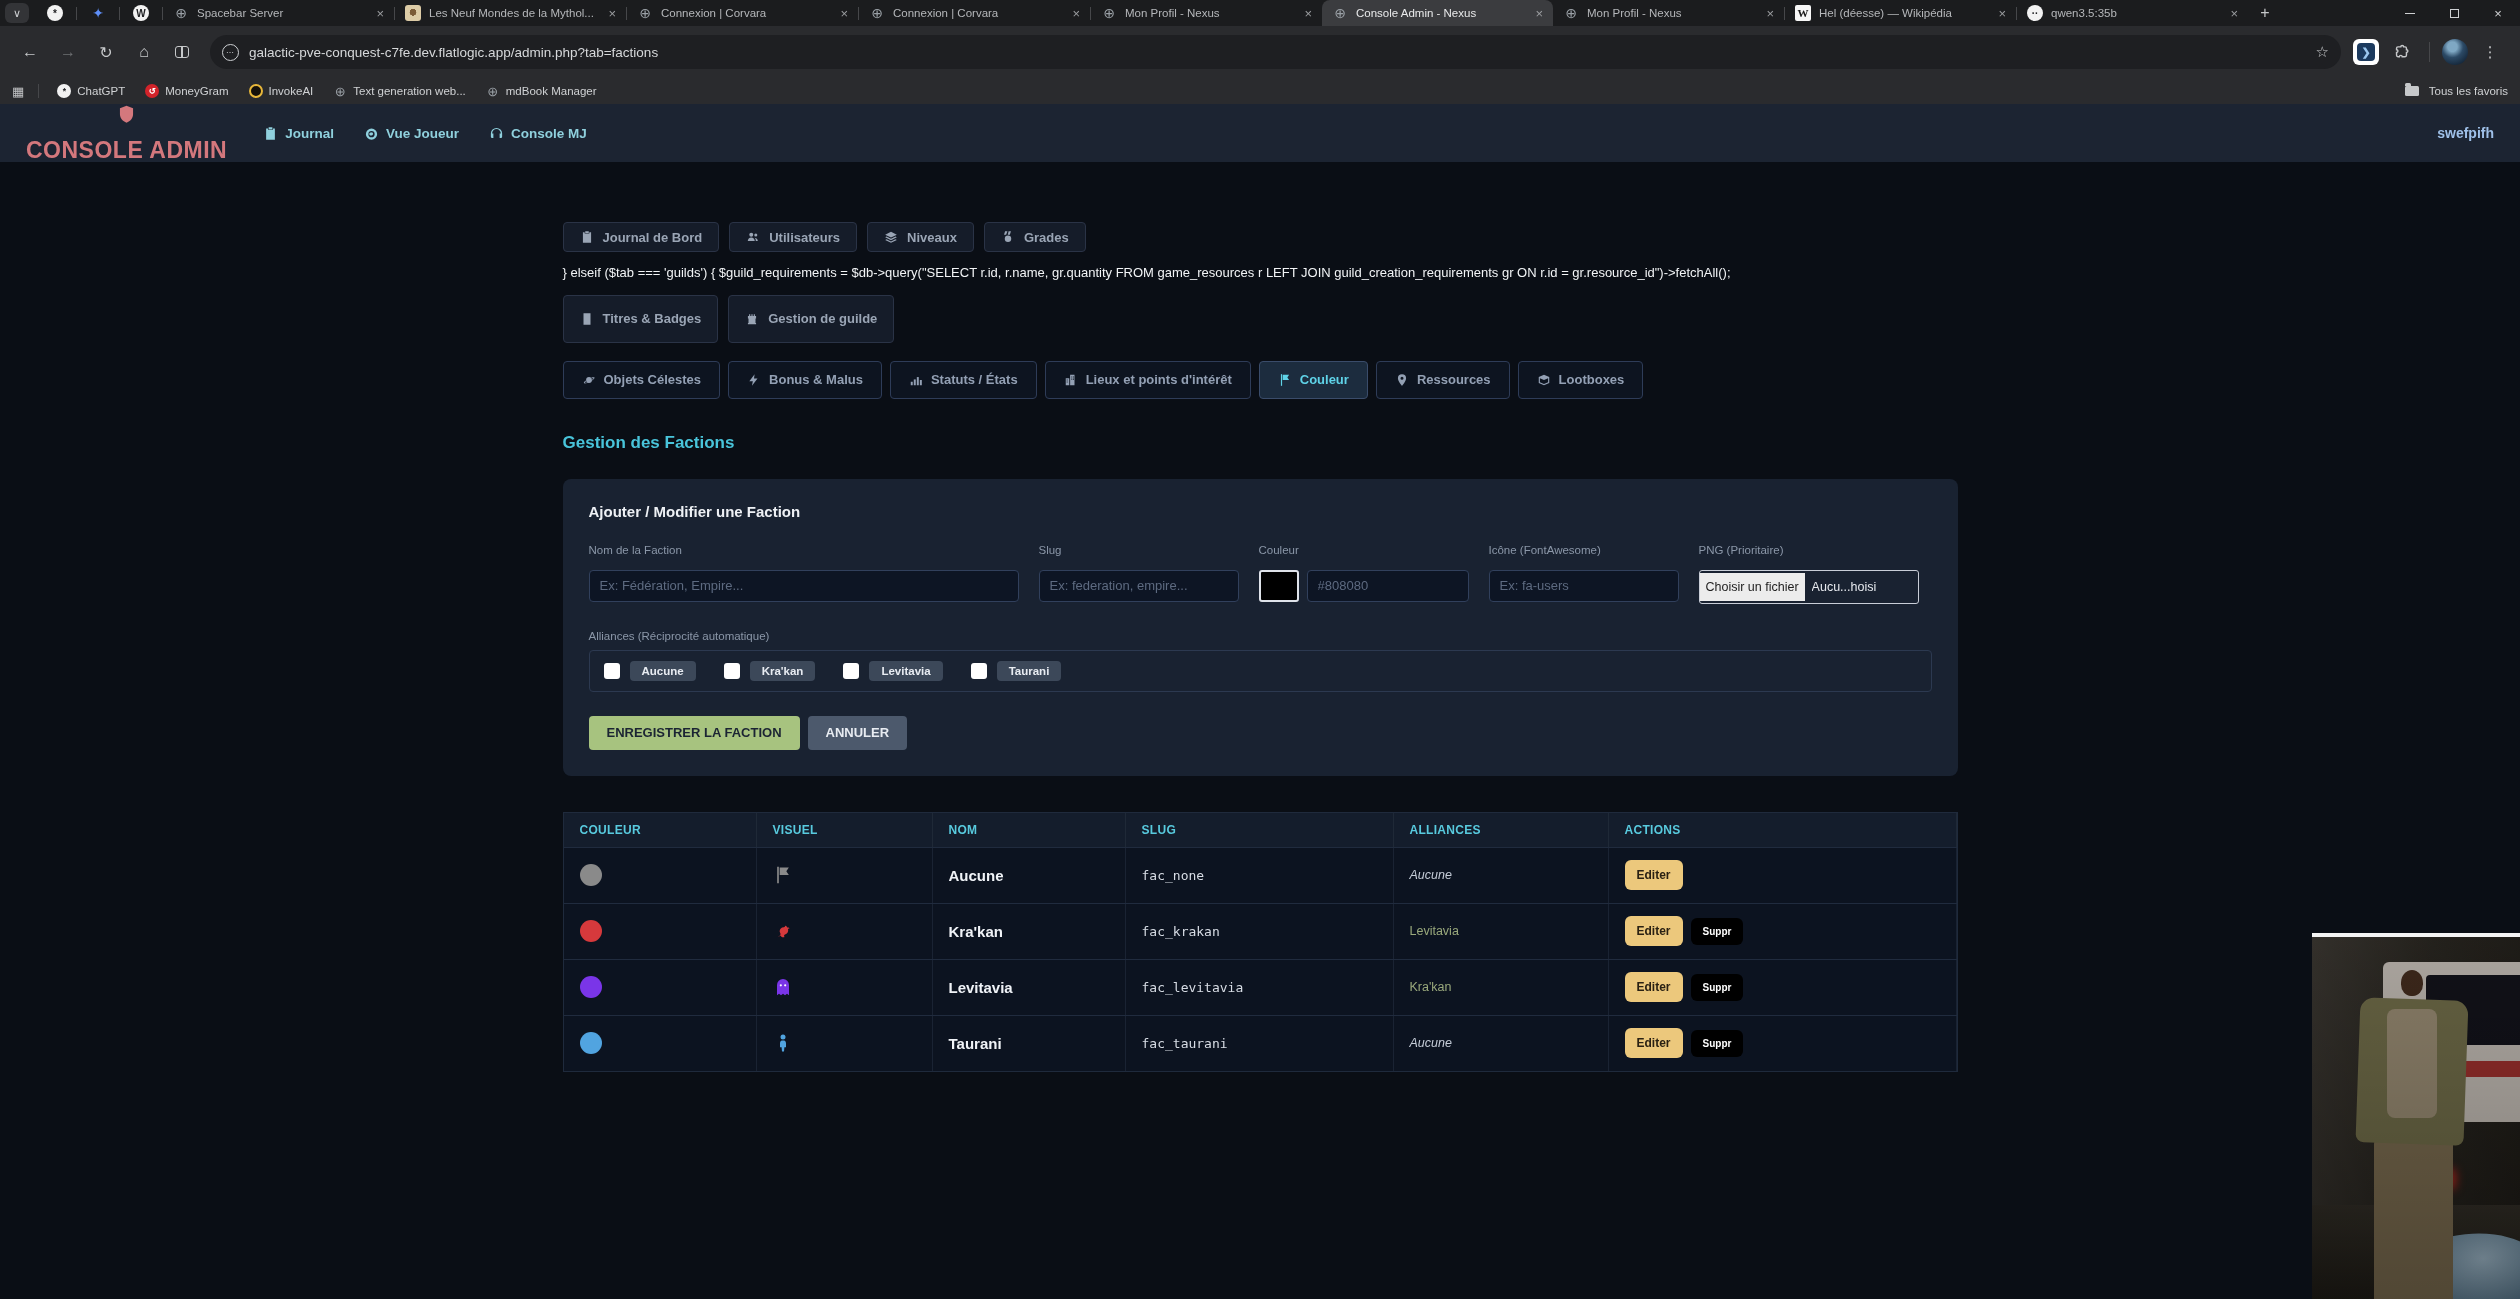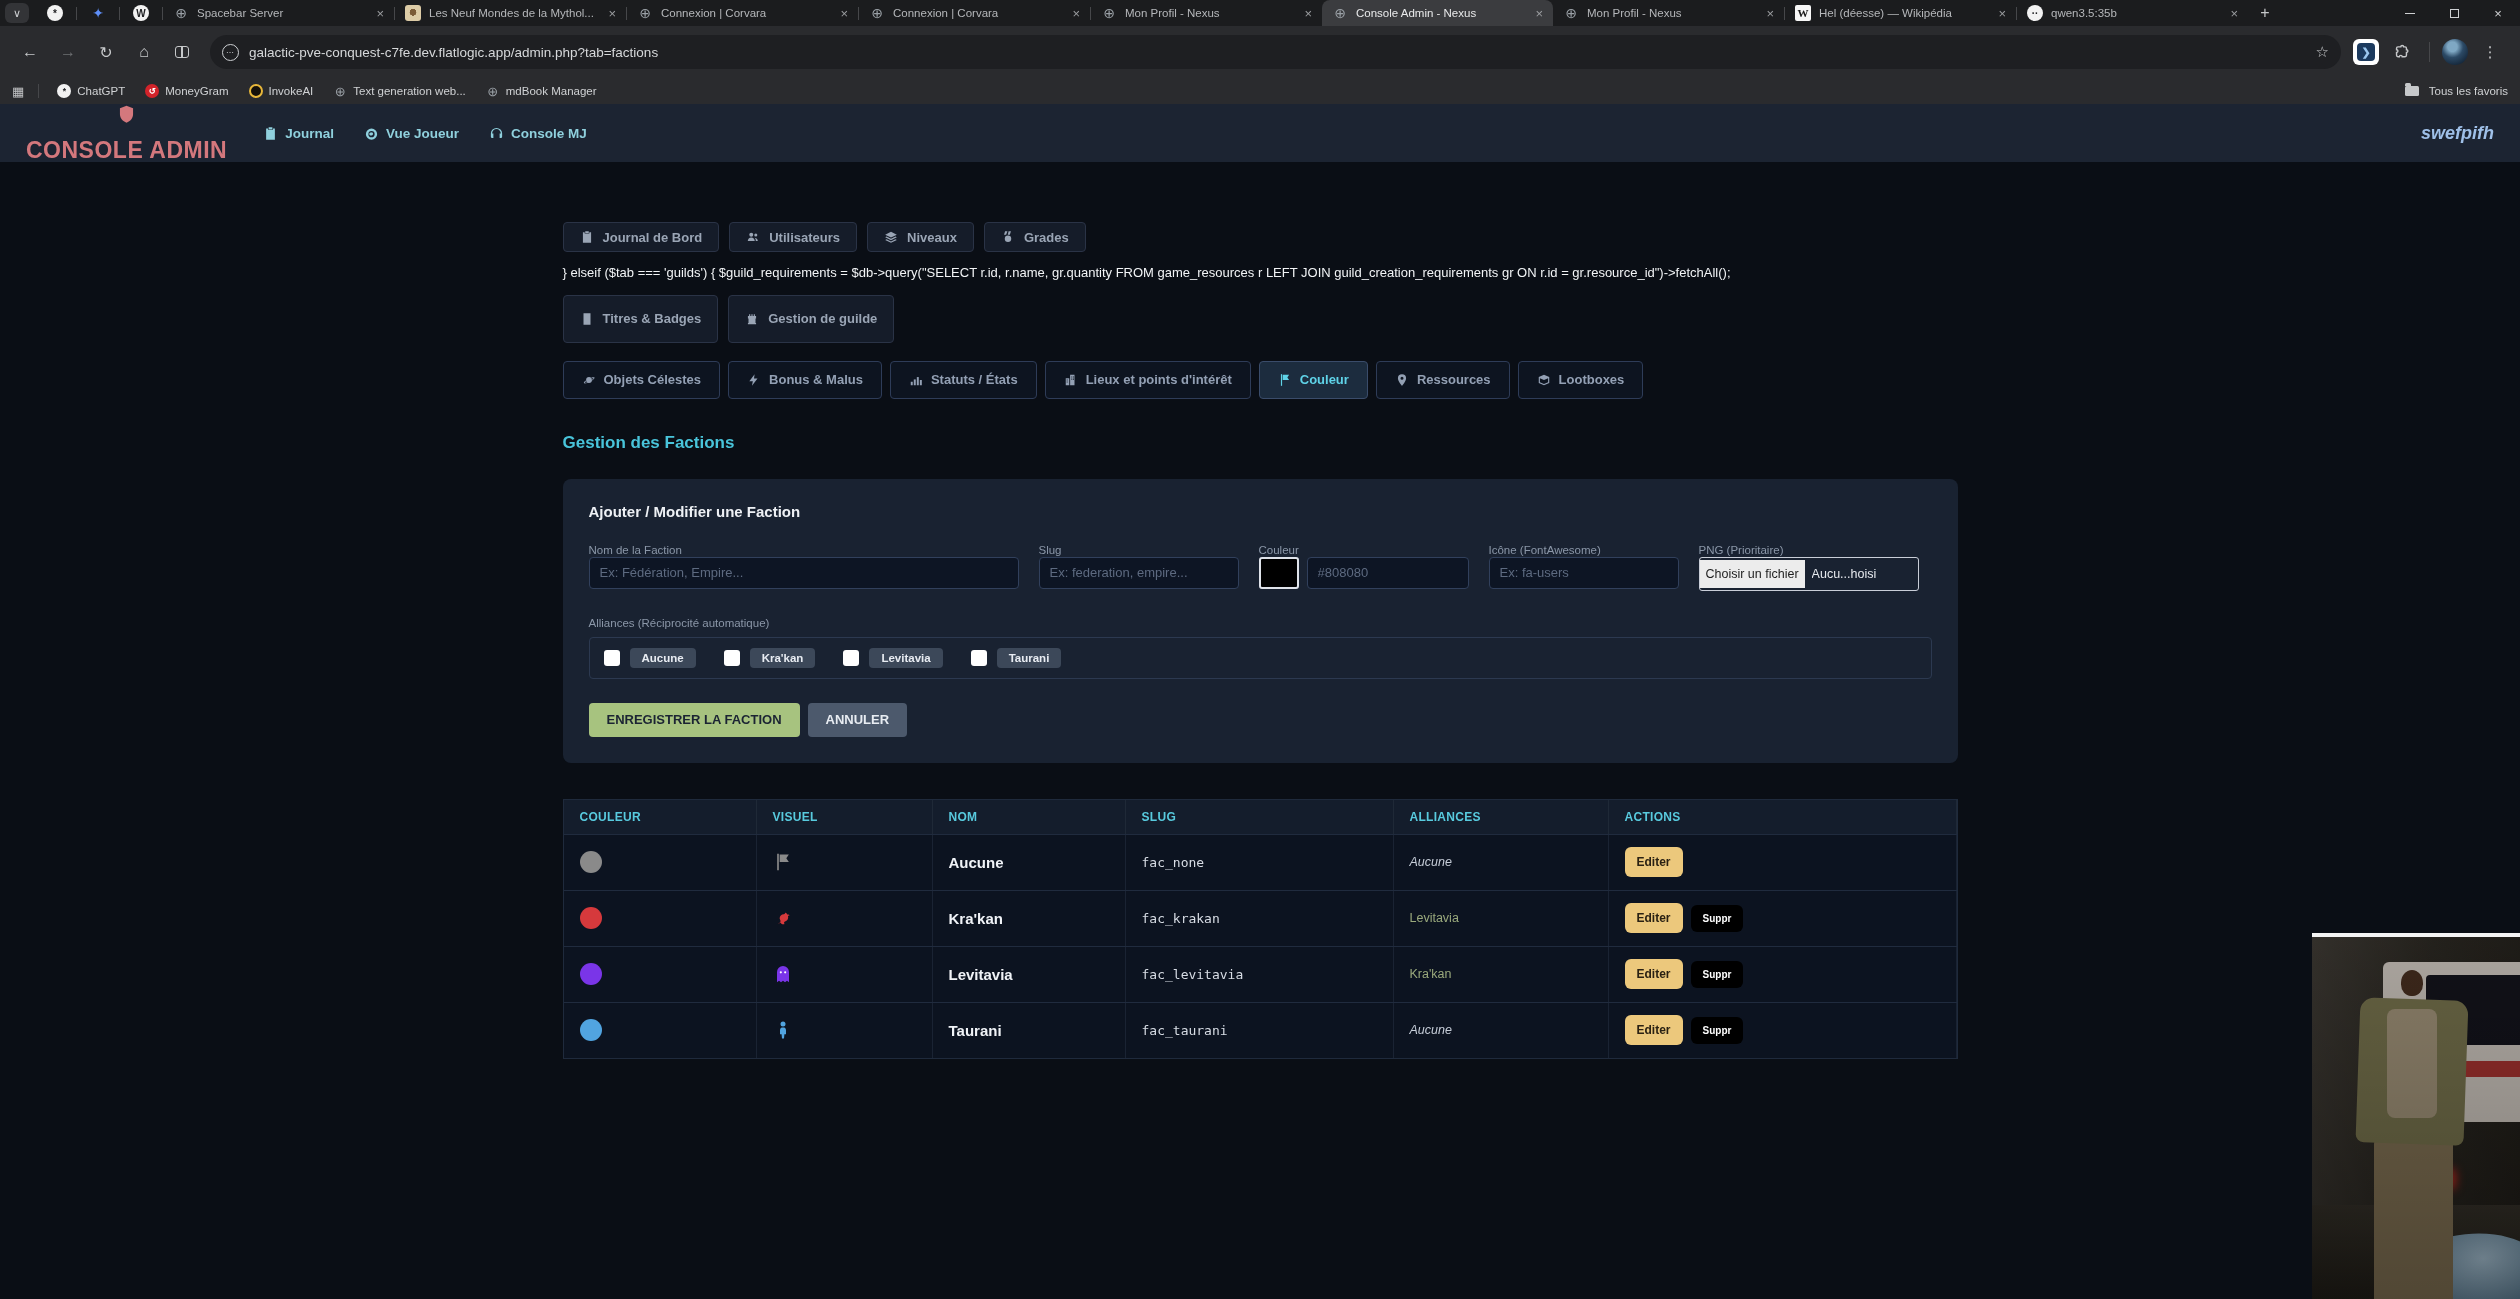--- a/index.html
+++ b/index.html
@@ -70,21 +70,21 @@
   .folder::before { content:""; position:absolute; top:-3px; left:0; width:6px; height:3px;
                     background:#c6c8ca; border-radius:1.5px 1.5px 0 0; }
 
   
   .site-header { height:58px; background:#1c2432; display:flex; align-items:center; padding:0 26px; }
   .brand { display:flex; align-items:center; gap:10px; color:#d4787d; font-weight:800; font-size:23px; letter-spacing:.5px;flex-direction:column; }
   .brand svg { width:21px; height:24px; fill:#d4787d; }
   .site-nav { display:flex; align-items:center; gap:30px; margin-left:36px; }
   .site-nav .nav-item { display:flex; align-items:center; gap:7px; color:#8fd0dd; font-size:13.5px; font-weight:700; }
   .site-nav svg { width:15px; height:15px; fill:#8fd0dd; }
-  .username { margin-left:auto; color:#9fc0e8; font-size:18px; font-weight:700;font-style:italic; }
+  .username { margin-left:auto; color:#9fc0e8; font-size:14px; font-weight:700; }
 
   
   .page { position:relative; height:1137px; background:#0a0e15; overflow:hidden; }
   .container { width:1395px; margin:0 auto; padding-top:60px; }
 
   .btn-dark { display:inline-flex; align-items:center; gap:9px; height:30px; padding:0 16px;
               background:#151c29; border:1px solid #2a3346; border-radius:4px;
               color:#9aa5b5; font-size:13px; font-weight:700; }
   .btn-dark svg { width:14px; height:14px; fill:#9aa5b5; }
   .btn-row { display:flex; gap:10px; }
@@ -99,21 +99,21 @@
                color:#93a0b4; font-size:13px; font-weight:700; }
   .admin-tab svg { width:14px; height:14px; fill:#93a0b4; }
   .admin-tab.active { background:#1c2c3e; color:#5fd3e8; border-color:#3a4c6a; }
   .admin-tab.active svg { fill:#5fd3e8; }
 
   .section-title { margin-top:34px; color:#49c4da; font-size:17px; font-weight:800; }
 
   .panel { margin-top:26px; background:#192231; border-radius:8px; padding:24px 26px 26px; }
   .panel-heading { color:#eef1f5; font-size:15px; font-weight:800; }
   .form-grid { display:grid; grid-template-columns:430px 200px 210px 190px 1fr; gap:20px; margin-top:24px; }
-  .field-label { color:#8b97a8; font-size:11.5px; margin-bottom:1px; }
+  .field-label { color:#8b97a8; font-size:11.5px; margin-bottom:14px; }
   .txt-input { width:100%; height:32px; background:#0d1524; border:1px solid #31405c; border-radius:4px;
                color:#cfd6e0; font-size:13px; padding:0 10px; font-family:"Liberation Sans",sans-serif; }
   .txt-input::placeholder { color:#5d6a80; }
   .color-group { display:flex; gap:8px; }
   .swatch { width:40px; height:32px; background:#000; border:2px solid #dfe3ea; border-radius:3px; flex:none; }
   .file-ctl { display:flex; align-items:center; border:1px solid #c9ced8; border-radius:3px; height:34px;
               padding-right:6px; max-width:220px; overflow:hidden; }
   .file-btn { background:#ececec; color:#1d1d1d; font-size:12.5px; padding:7px 6px; white-space:nowrap; }
   .file-status { color:#e6e9ee; font-size:12.5px; margin-left:7px; white-space:nowrap; overflow:hidden; }
   .alliances-label { margin-top:26px; color:#8b97a8; font-size:11.5px; }

